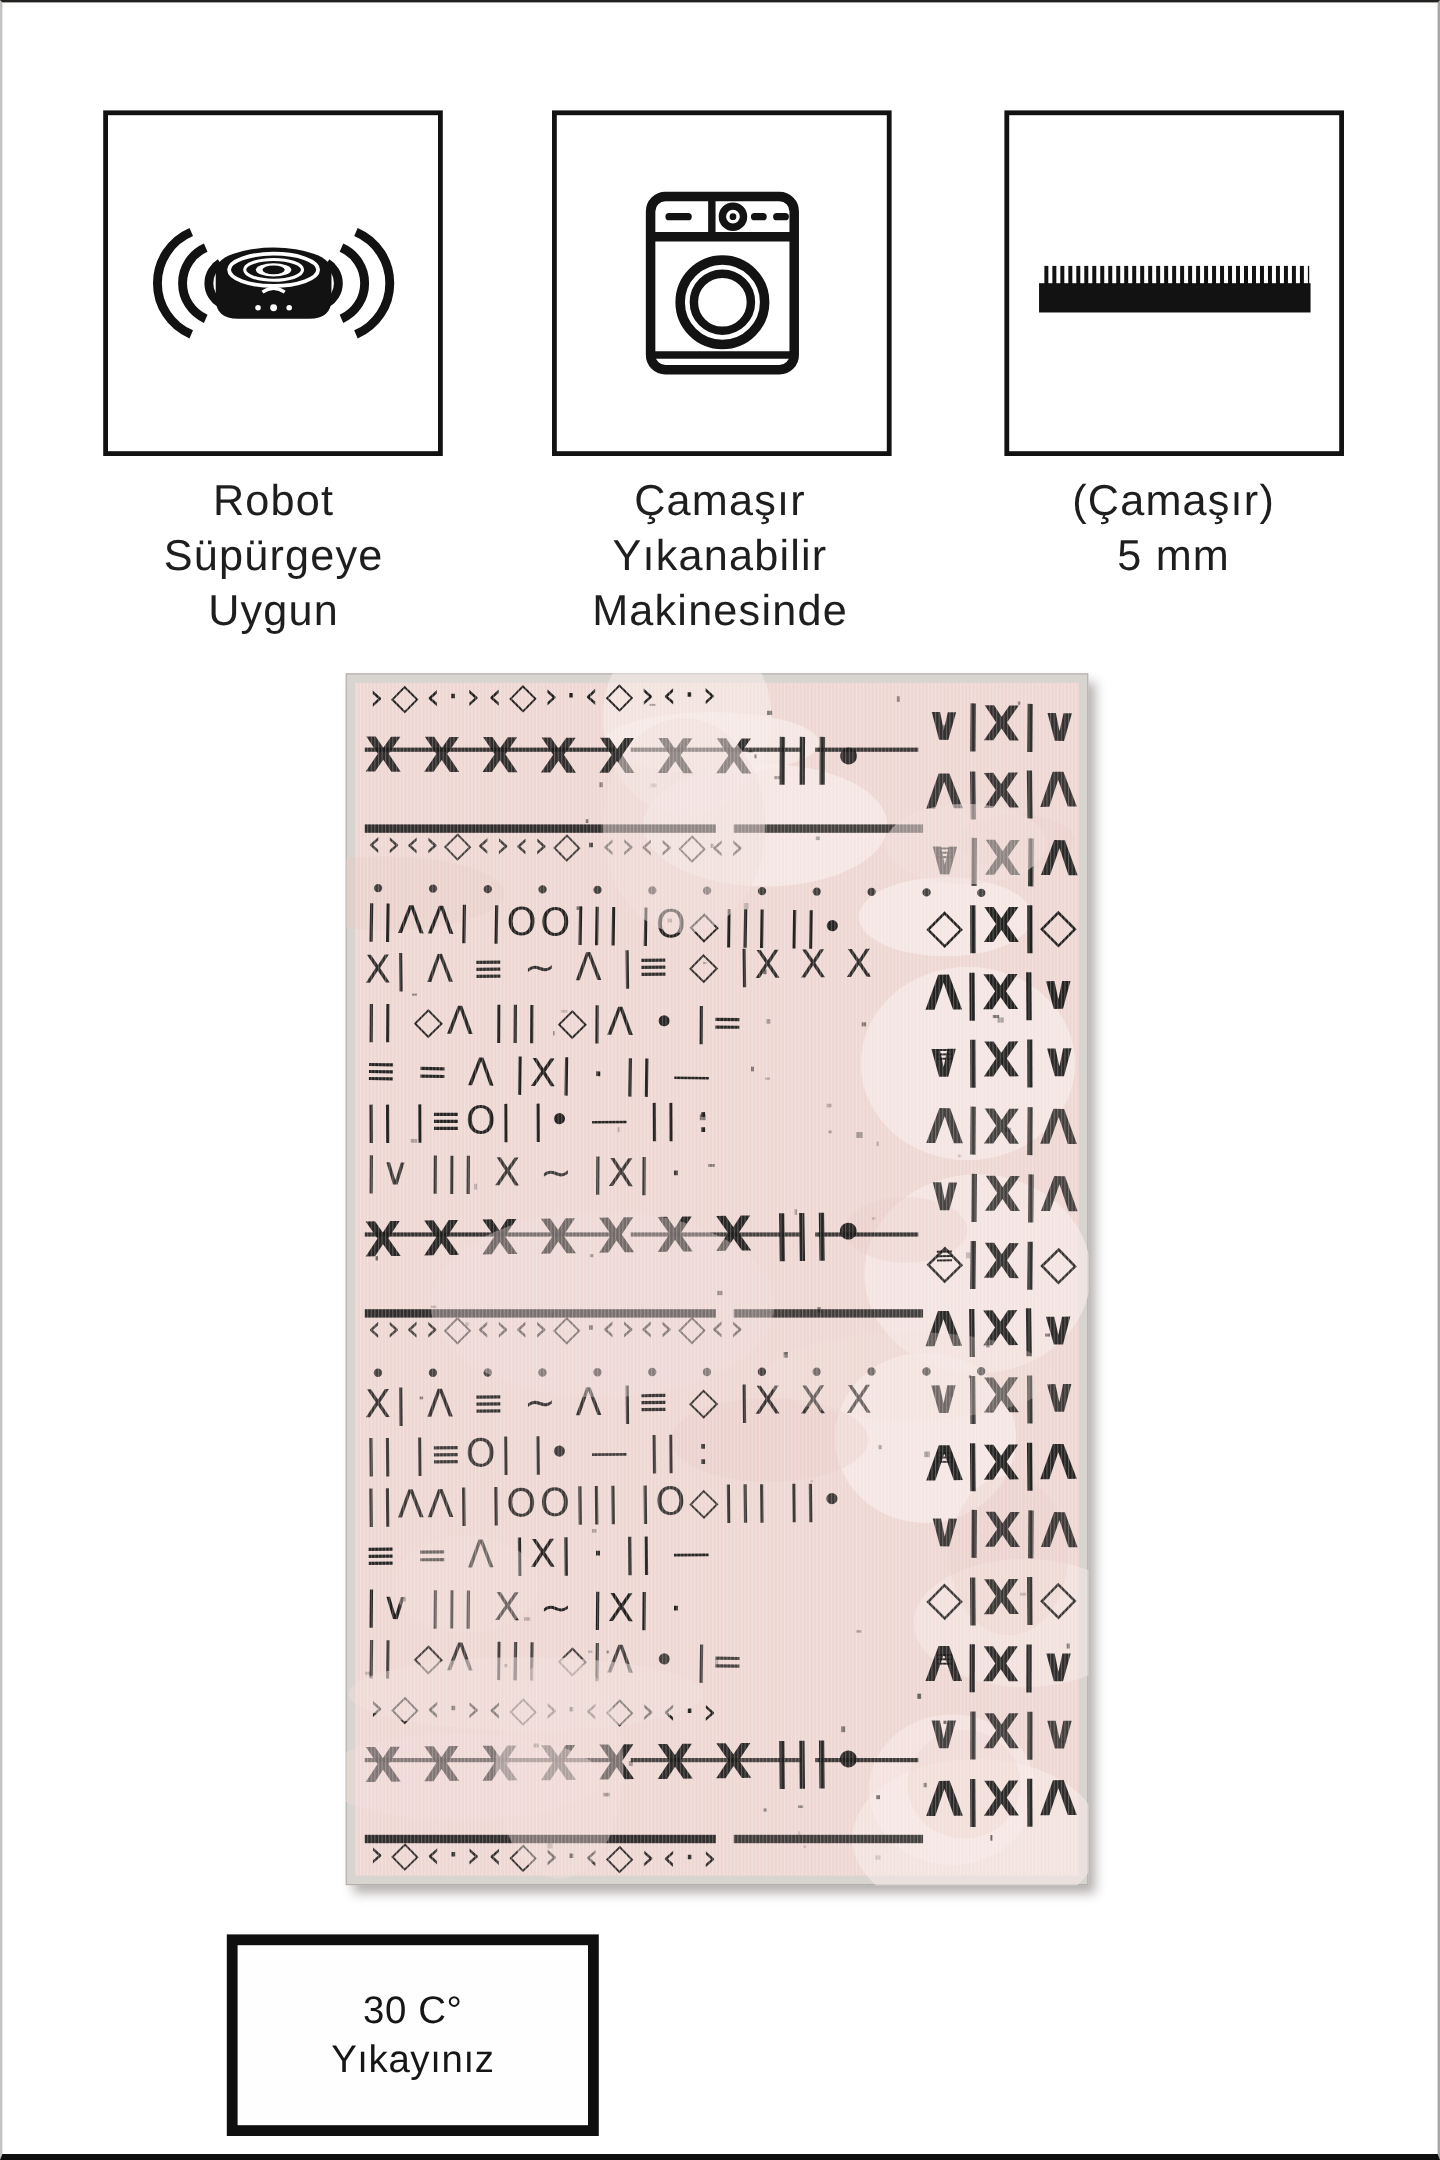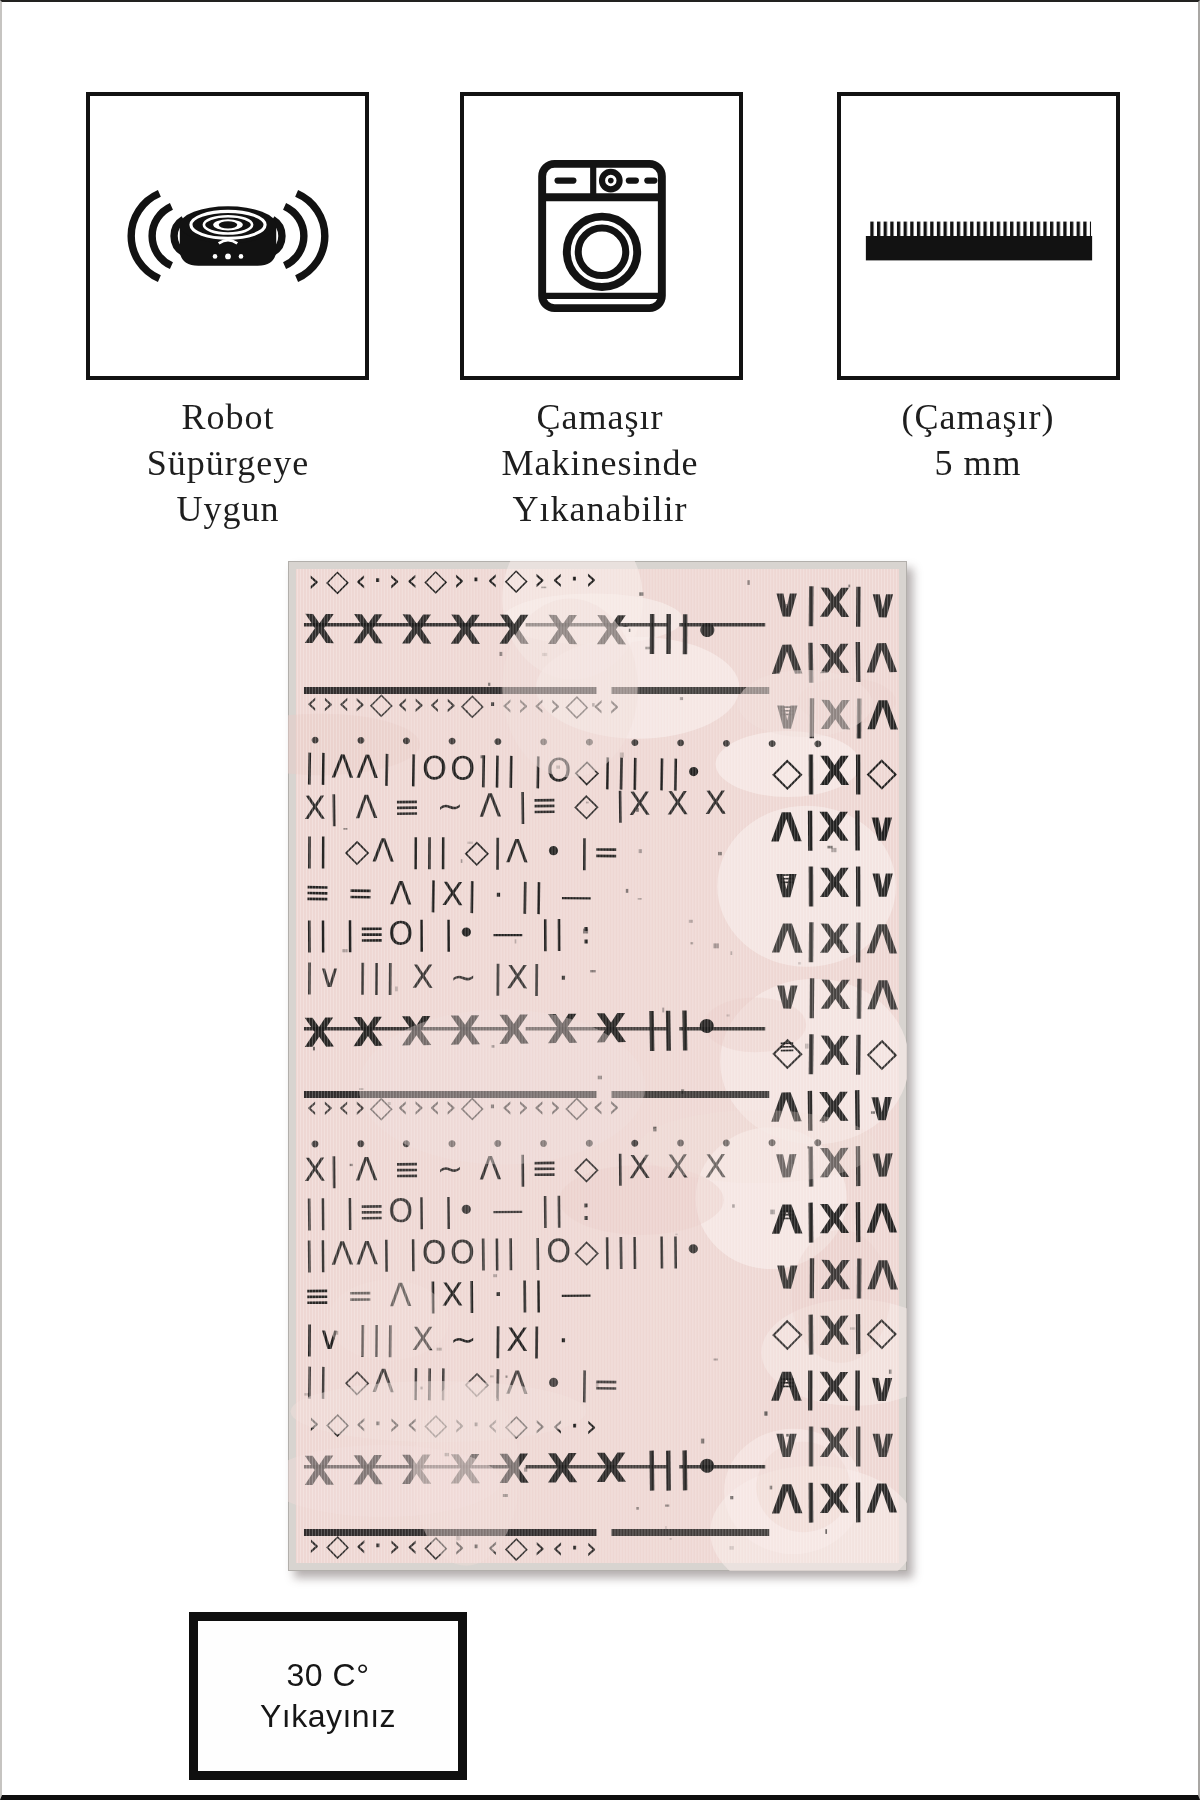--- a/index.html
+++ b/index.html
@@ -16,38 +16,38 @@
   
   .icon-box{
     position:absolute;top:90px;width:283px;height:288px;
     border:4px solid #121212;box-sizing:border-box;background:#ffffff;
     display:flex;align-items:center;justify-content:center;
   }
   .ib1{left:84px}.ib2{left:458px}.ib3{left:835px}
   .caption{
     position:absolute;top:392px;width:340px;
     text-align:center;font-size:36px;line-height:46px;letter-spacing:1px;
-    font-weight:400;color:#1e1e1e;font-family:Liberation Serif, serif;
+    font-weight:400;color:#1e1e1e;
   }
   .cap1{left:56px}.cap2{left:428px}.cap3{left:806px}
   
   .rug{
     position:absolute;left:286px;top:559px;width:619px;height:1010px;
     box-shadow:6px 7px 9px rgba(70,55,55,.40);
     background:#d8d4d0;
   }
   .rug svg{display:block;width:100%;height:100%;}
   
   .care-box{
     position:absolute;top:1610px;height:168px;
     border:9px solid #0f0f0f;box-sizing:border-box;background:#fefefe;
     display:flex;flex-direction:column;align-items:center;justify-content:center;
     text-align:center;font-size:32px;line-height:41px;letter-spacing:0.5px;color:#161616;
   }
-  .cb1{left:187px;width:278px}
+  .cb1{left:187px;width:310px}
   .cb2{left:467px;width:258px}
   .cb3{left:750px;width:262px}
 </style>
 </head>
 <body>
 
 <div class="canvas">
 
   <div class="icon-box ib1">
     <svg width="204" height="112" viewBox="0 0 220 120">
@@ -102,22 +102,22 @@
     </svg>
   </div>
 
   <div class="caption cap1">
     <div>Robot</div>
     <div>Süpürgeye</div>
     <div>Uygun</div>
   </div>
   <div class="caption cap2">
     <div>Çamaşır</div>
+    <div>Yıkanabilir</div>
     <div>Makinesinde</div>
-    <div>Yıkanabilir</div>
   </div>
   <div class="caption cap3">
     <div>(Çamaşır)</div>
     <div>5 mm</div>
   </div>
 
   <div class="rug">
     <svg id="rug-svg" viewBox="0 0 620 1010" preserveAspectRatio="none">
         <defs>
           <pattern id="rib" width="3" height="7" patternUnits="userSpaceOnUse">

